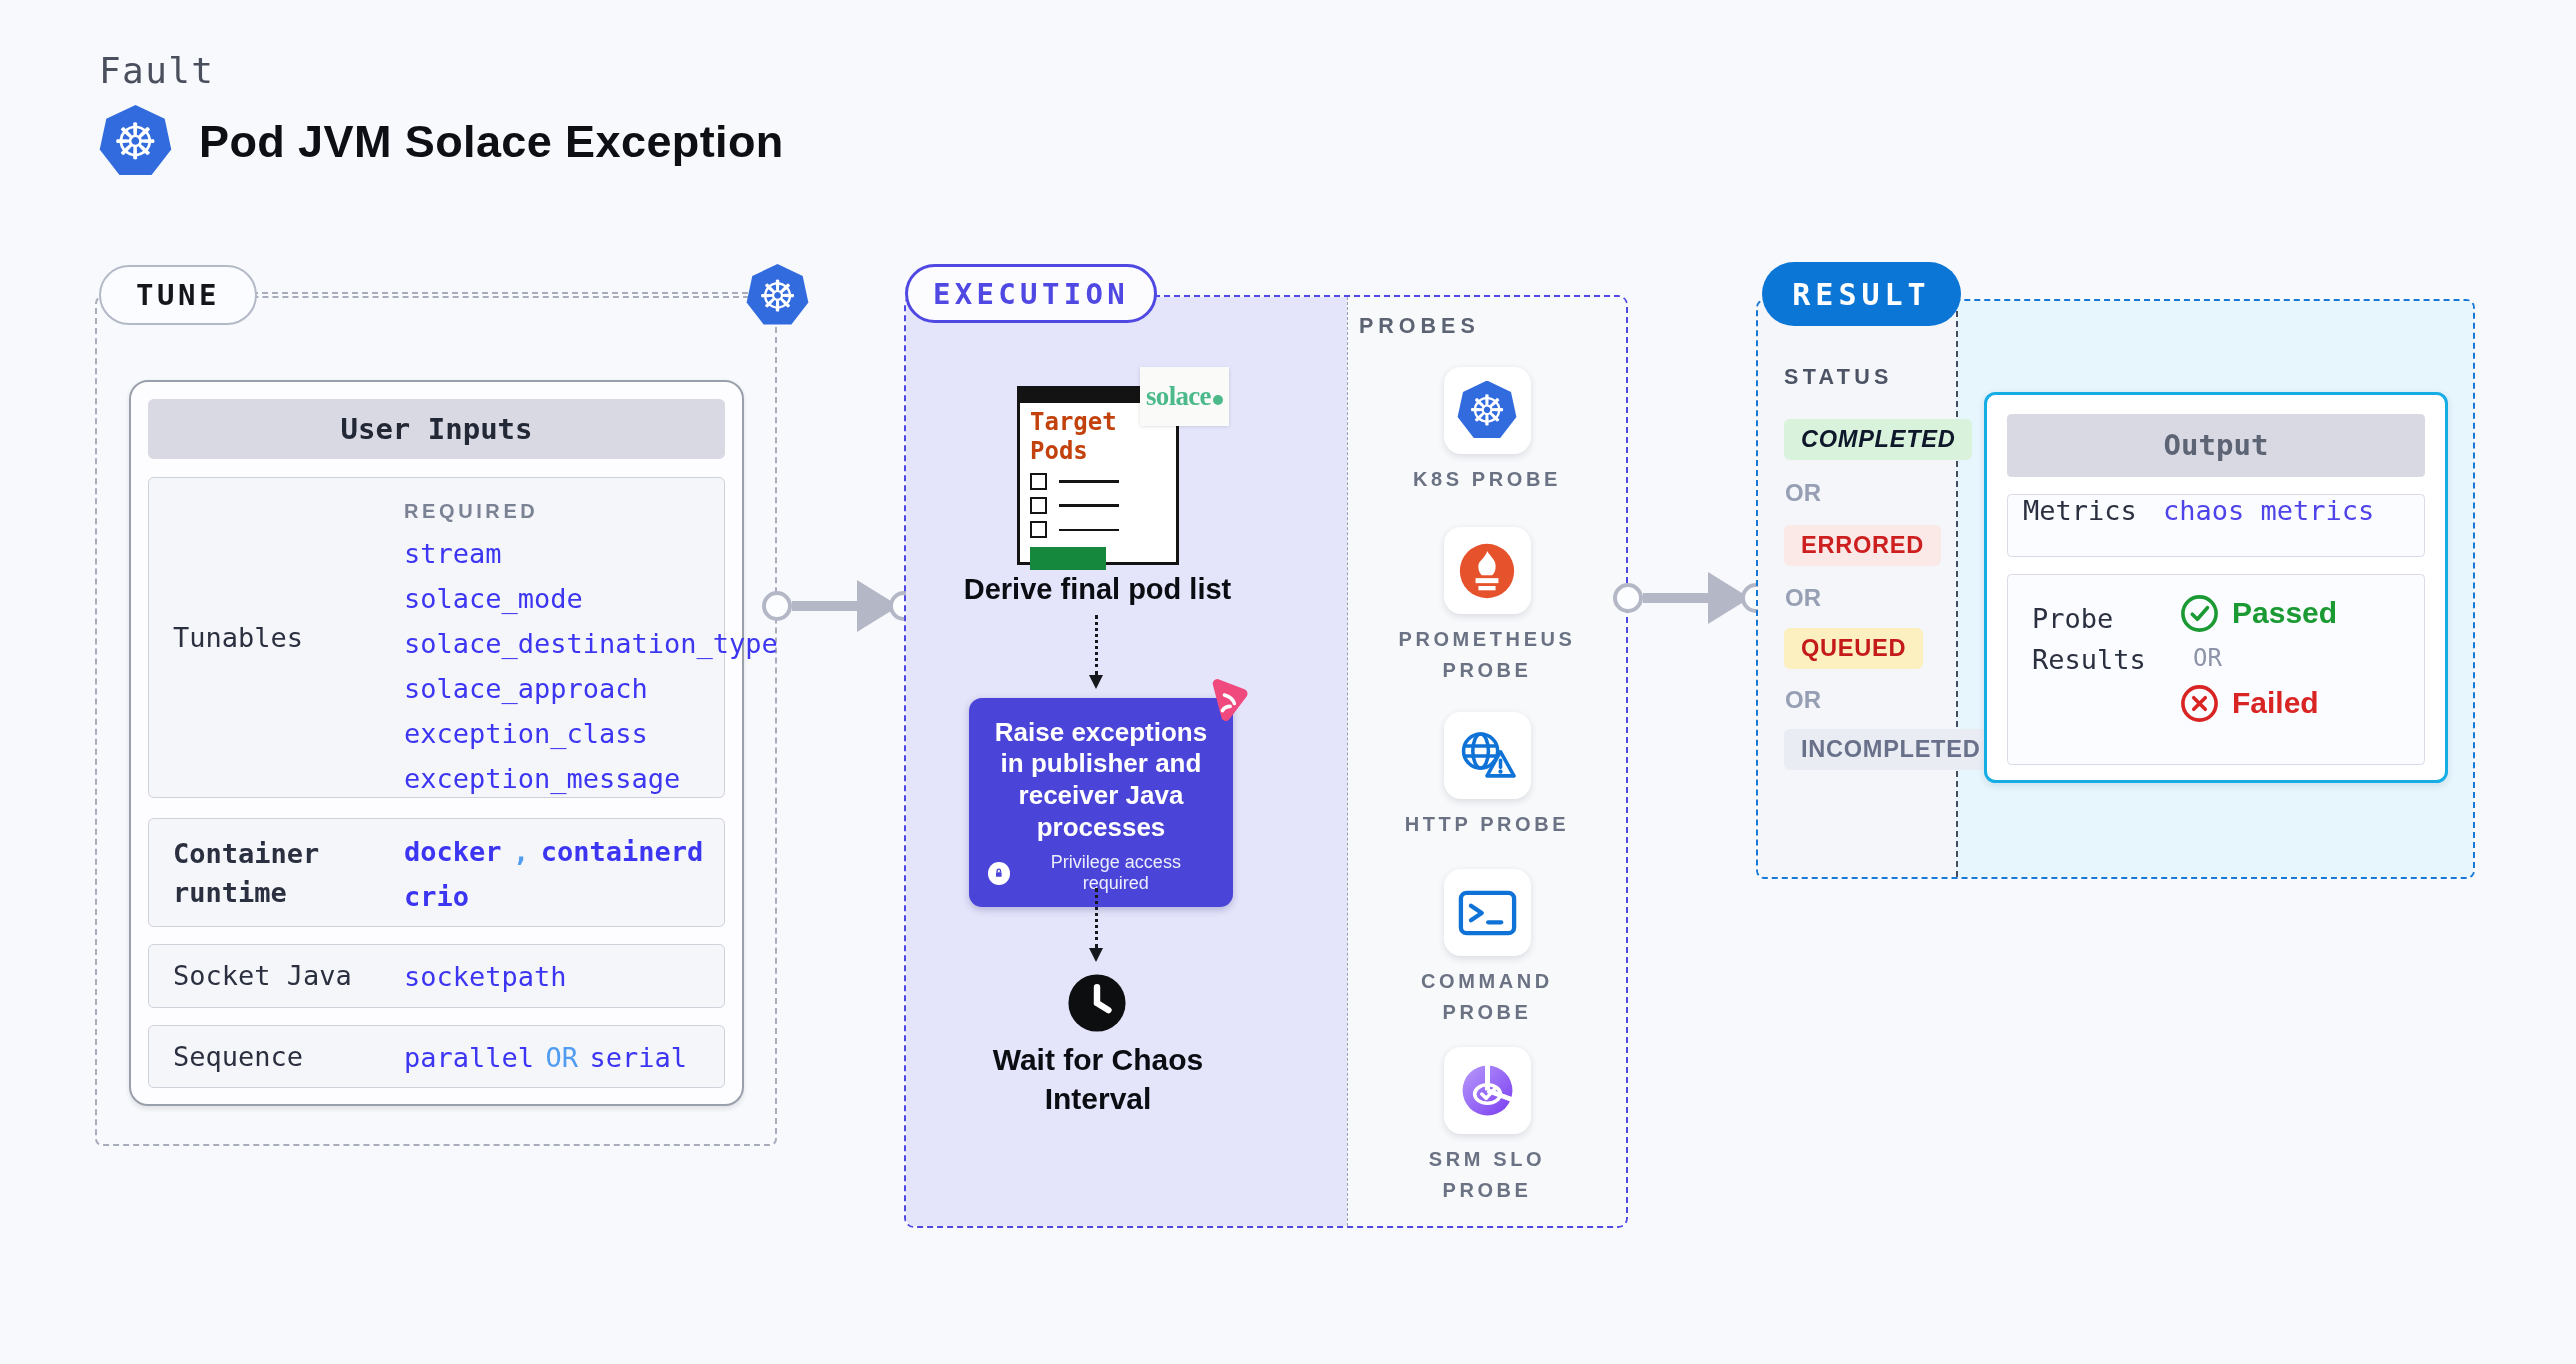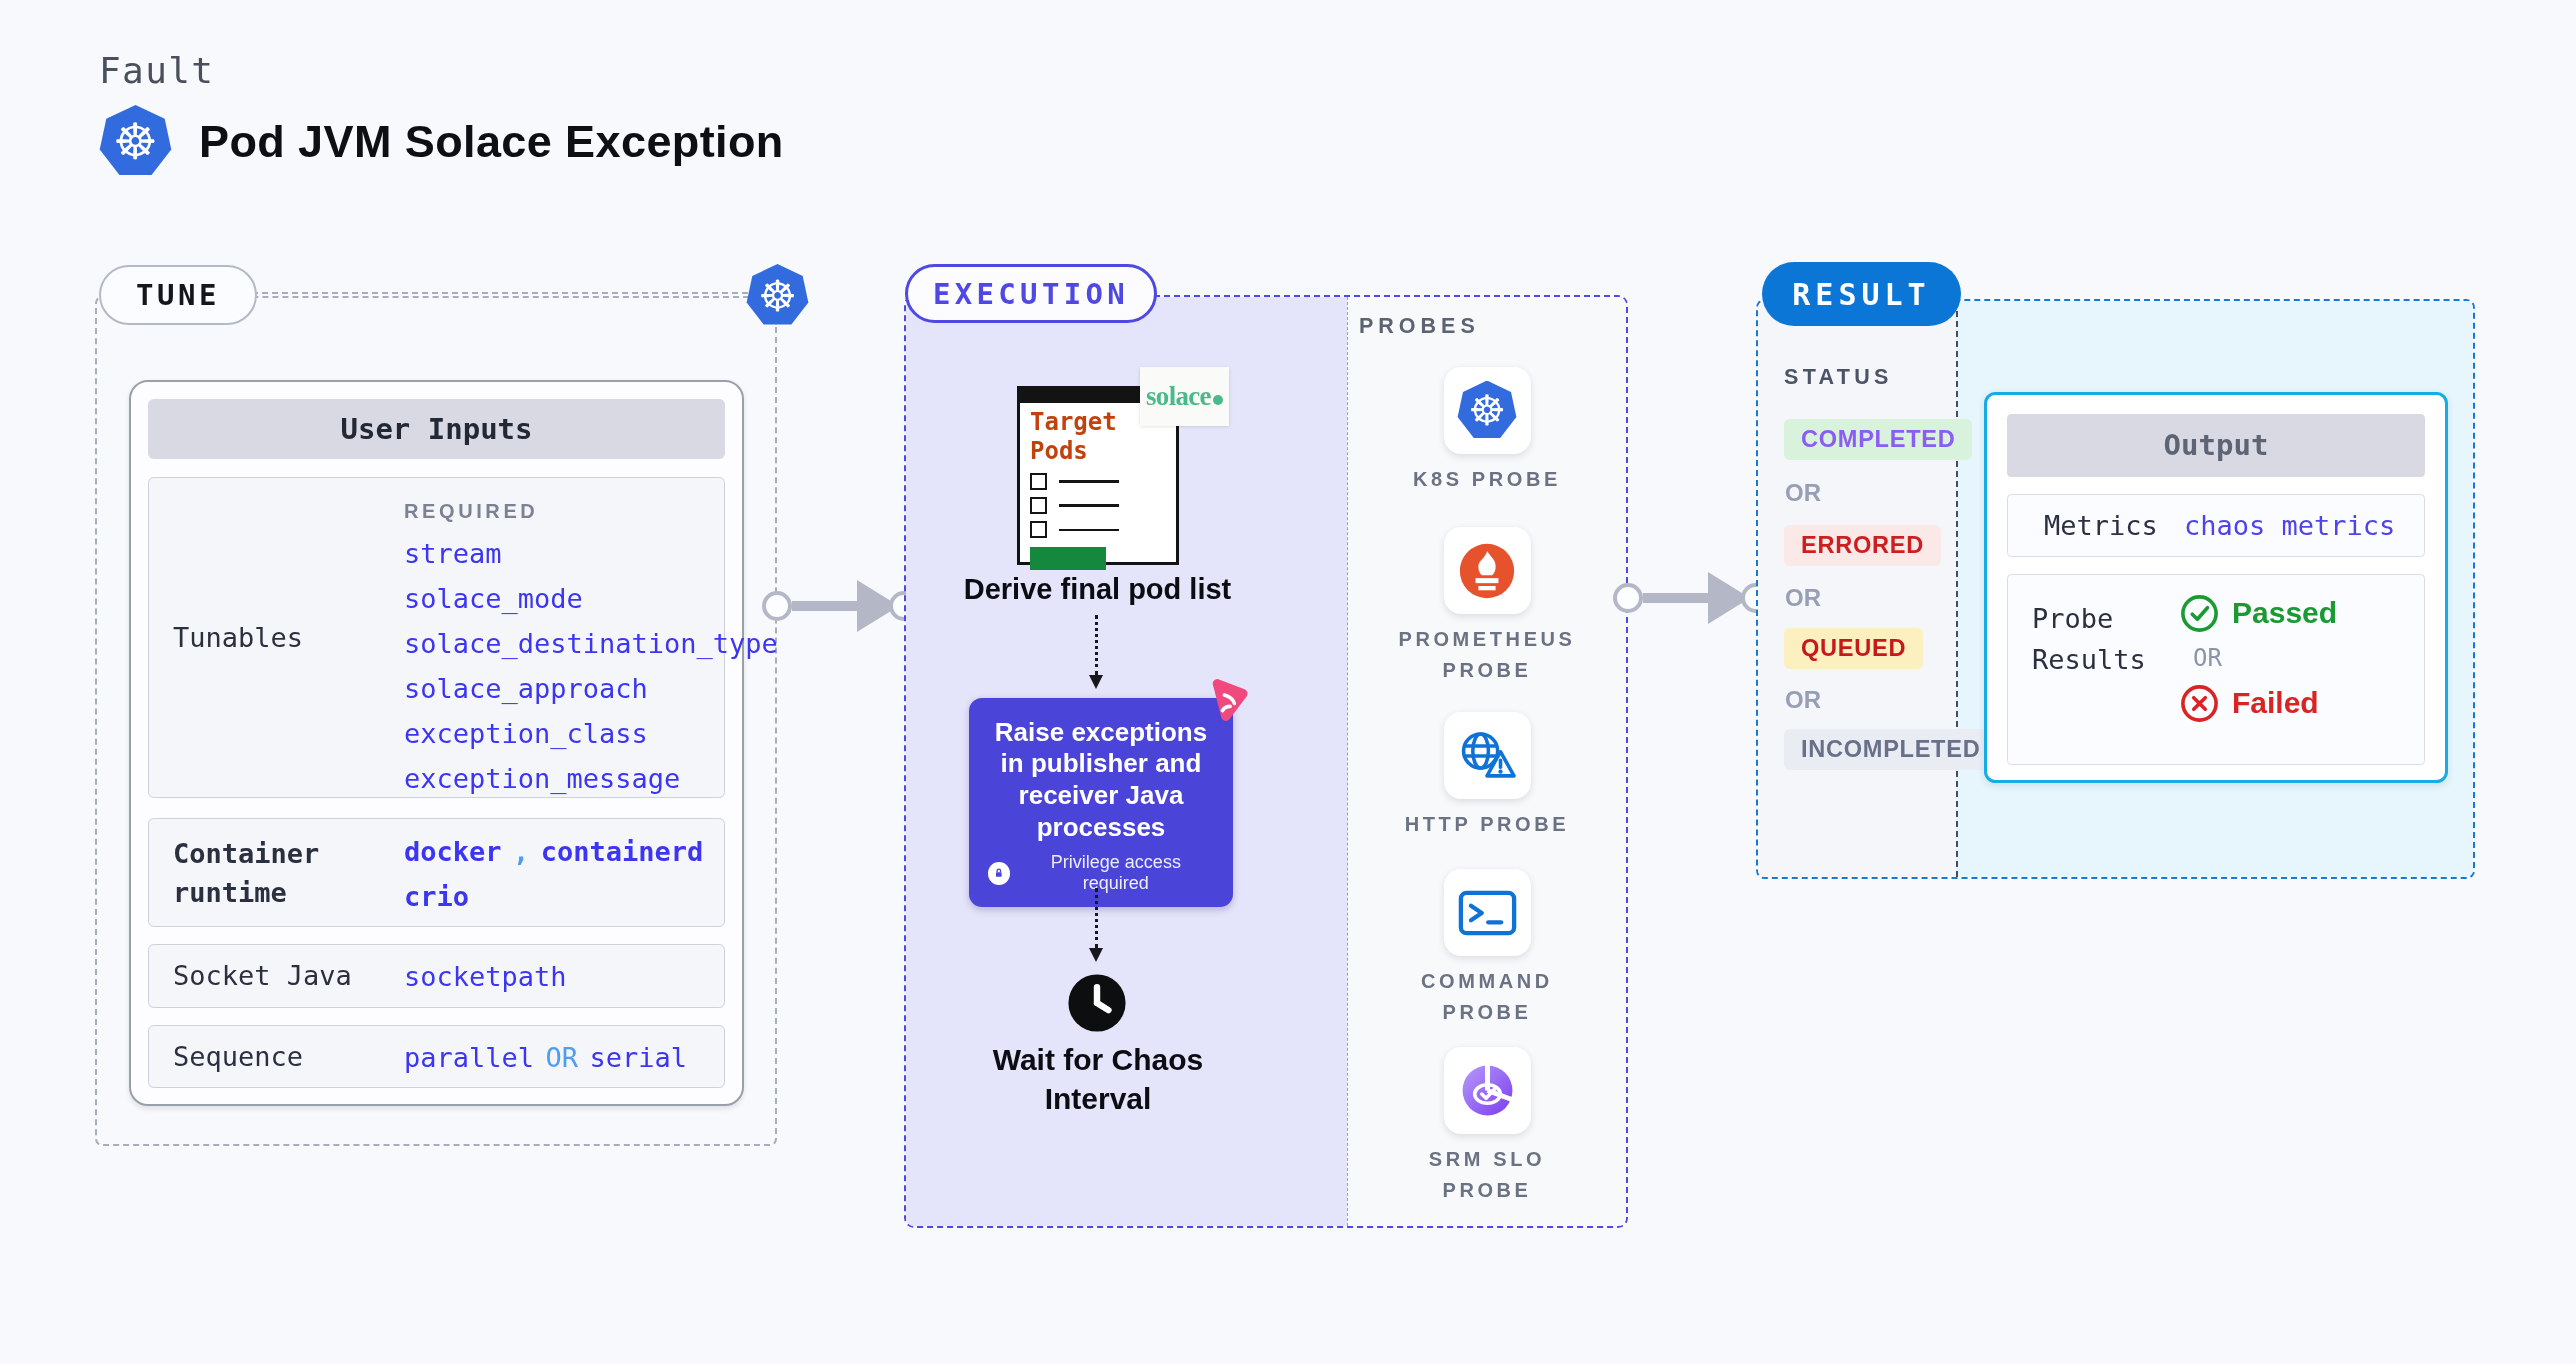--- a/index.html
+++ b/index.html
@@ -126,36 +126,36 @@
   .result-outer { position:absolute; left:1756px; top:299px; width:719px; height:580px;
                   border:2.9px dashed #1778d8; border-radius:8.6px; display:flex; overflow:hidden; }
   .result-status-col { width:198px; background:#f4f6fa; }
   .result-output-col { flex:1; background:#e7f5fc; border-left:2.1px dashed #454d5e; }
 
   .status-heading { position:absolute; left:1784px; top:365px; font-size:21.5px; font-weight:bold;
                     color:#4c5364; letter-spacing:4.3px; }
   .status-badge { position:absolute; left:1784px; display:inline-flex; align-items:center;
                   padding:7.2px 17px; border-radius:5.7px; font-size:23.6px; font-weight:bold;
                   letter-spacing:0.7px; white-space:nowrap; }
-  .badge-completed   { top:419px;  background:#d9f2dc; color:#8b5cf6; }
+  .badge-completed   { top:419px;  background:#d9f2dc; color:#0f172a;font-style:italic; }
   .badge-errored     { top:525px;  background:#fbe9e8; color:#cd1f1f; }
   .badge-queued      { top:628px;  background:#fcf0c0; color:#c41a1a; }
   .badge-incompleted { top:729px; background:#eaecf3; color:#69718a; }
   .or-label { position:absolute; left:1785px; font-size:24px; font-weight:bold; color:#979fb4; }
   .or-1 { top:479px; } .or-2 { top:584px; } .or-3 { top:686px; }
 
   .output-box { position:absolute; left:1984px; top:392px; width:464px; height:391px;
                 background:#ffffff; border:3.6px solid #16ace4; border-radius:11.5px;
                 box-shadow:0 2.1px 7.2px rgba(20,80,120,0.12); }
   .output-header { position:absolute; left:20px; right:20px; top:18.6px; height:63px; background:#d8d9e3;
                    border-radius:4.3px; display:flex; align-items:center; justify-content:center;
                    font-family:"DejaVu Sans Mono",monospace; font-weight:600; font-size:29px; color:#5d6474; }
   .output-row { position:absolute; left:20px; right:20px; background:#fbfcff;
                 border:1.4px solid #d9dce4; border-radius:4.3px; }
-  .metrics-row { top:99px; height:63px; display:flex; align-items:center; padding-left:36px; }
+  .metrics-row { top:99px; height:63px; display:flex; padding-left:15px; }
   .metrics-label { font-family:"DejaVu Sans Mono",monospace; font-size:27px; color:#2b3040; width:140px; }
   .metrics-value { font-family:"DejaVu Sans Mono",monospace; font-size:27px; color:#4f43ea; }
   .results-row { top:179px; height:191px; }
   .results-label { position:absolute; left:24px; top:24px; width:122px;
                    font-family:"DejaVu Sans Mono",monospace; font-size:27px; color:#2b3040; line-height:1.5; }
   .results-values { position:absolute; left:172px; top:18.6px; }
   .verdict-line { display:flex; align-items:center; gap:13px; }
   .verdict-passed { font-size:30px; font-weight:bold; color:#1b9a33; }
   .verdict-failed { font-size:30px; font-weight:bold; color:#d92424; }
   .verdict-or { margin:11.5px 0 11.5px 13px; font-family:"DejaVu Sans Mono",monospace;

